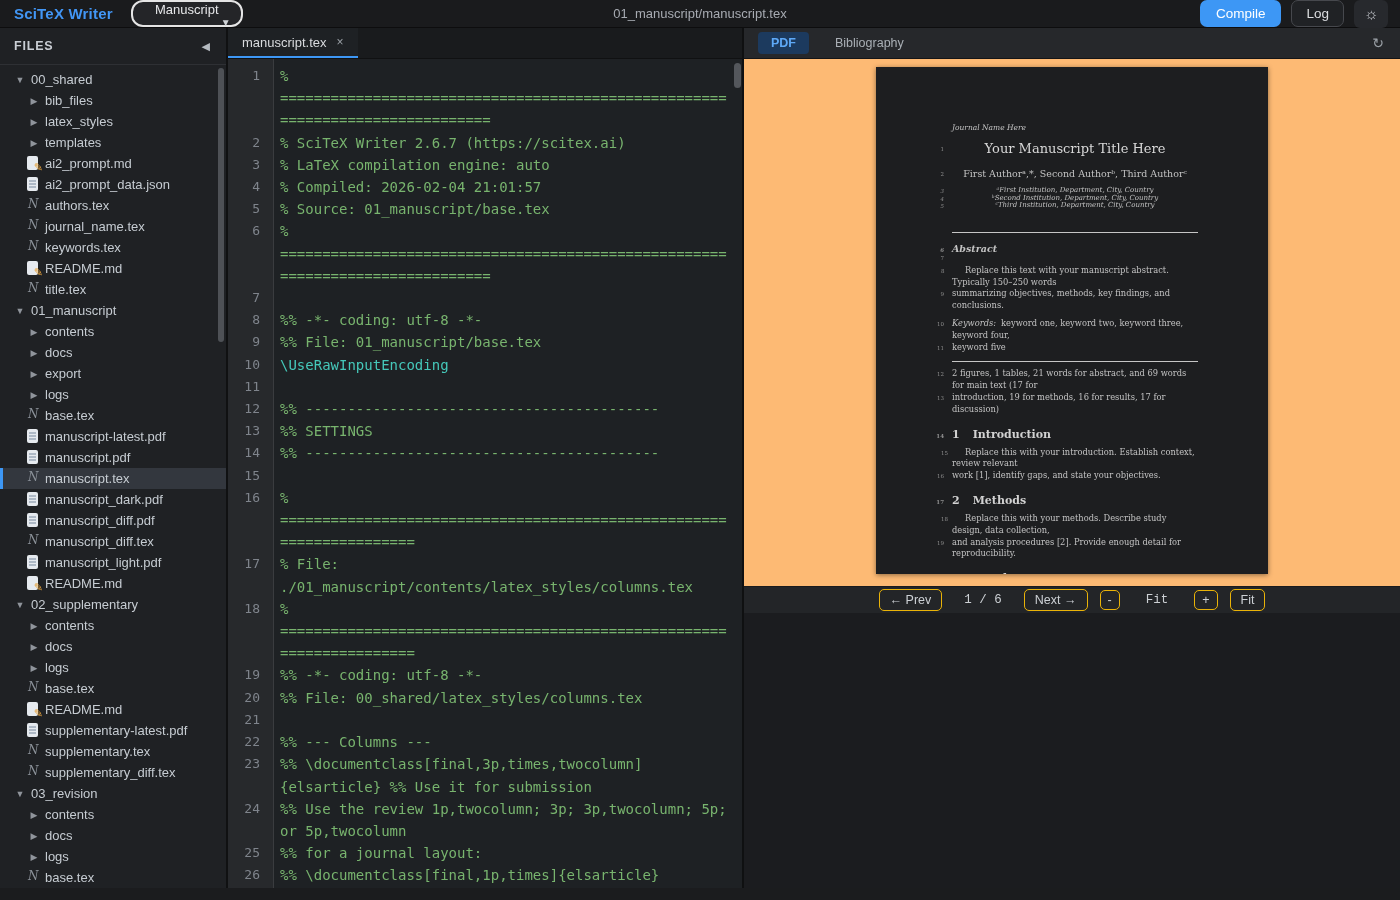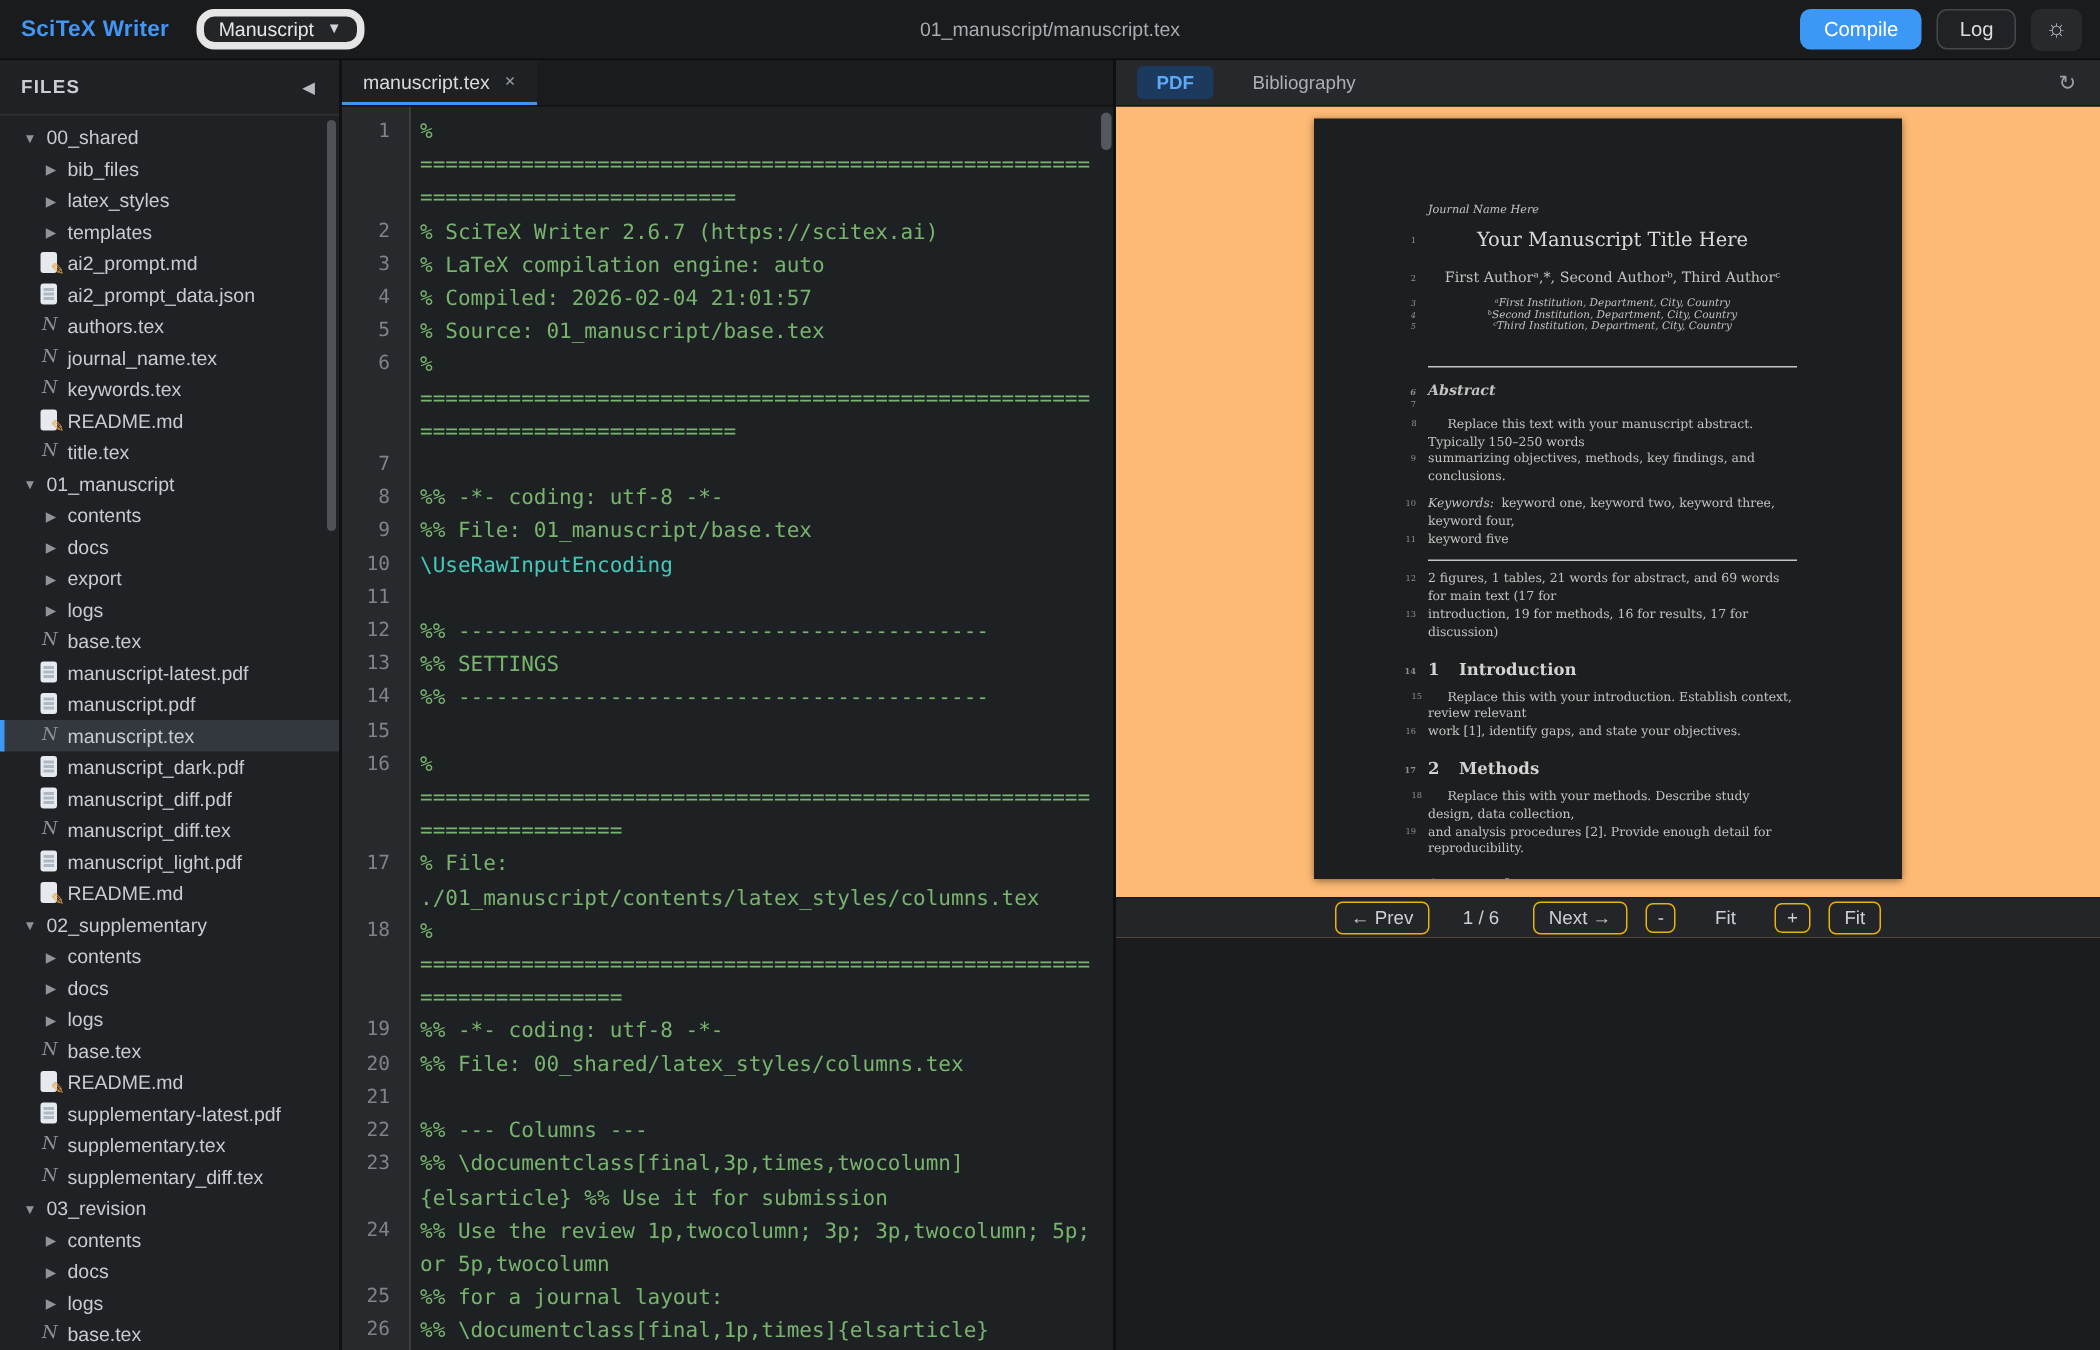--- a/index.html
+++ b/index.html
@@ -1,25 +1,25 @@
 <!DOCTYPE html>
 <html><head>
 <meta charset="utf-8">
 <style>
   * { box-sizing: border-box; margin: 0; padding: 0; }
   html,body { width:1400px; height:900px; overflow:hidden; background:#1b1c1e;
     font-family:"Liberation Sans", sans-serif; }
 
   
-  .topbar { height:40px; background:#1a1b1d; border-bottom:1px solid #0d0d0e;
+  .topbar { height:28px; background:#1a1b1d; border-bottom:1px solid #0d0d0e;
     display:flex; align-items:center; position:relative; padding:0 12px 0 14px; }
   .brand { color:#4296f5; font-weight:bold; font-size:15px; letter-spacing:.2px; }
   .doc-select { margin-left:18px; width:112px; height:27px; background:#242528;
-    border:5px solid #e5e5e5; border-radius:12px; display:flex; align-items:center;
-    padding:0 10px; color:#e6e7e9; font-size:13px; cursor:pointer; }
+    border:2px solid #e5e5e5; border-radius:12px; display:flex; align-items:center;
+    padding:0 10px; color:#e6e7e9; font-size:13px; cursor:pointer;flex-direction:column; }
   .doc-select .chev { margin-left:auto; color:#cfd2d6; font-size:10px; }
   .center-title { position:absolute; left:50%; transform:translateX(-50%);
     color:#a7abb2; font-size:13px; }
   .topbar-right { margin-left:auto; display:flex; align-items:center; gap:10px; }
   .btn-compile { background:#3d97f5; color:#fff; border:none; border-radius:7px;
     padding:6px 16px; font-size:13.5px; cursor:pointer; }
   .btn-log { background:#202225; color:#dcdee1; border:1px solid #46484d;
     border-radius:7px; padding:5px 14px; font-size:13.5px; cursor:pointer; }
   .btn-theme { width:34px; height:28px; background:#27292d; border:none; border-radius:6px;
     color:#c3c6cb; font-size:16px; line-height:28px; text-align:center; cursor:pointer; }
@@ -108,21 +108,21 @@
   .body.indent { text-indent:13px; }
   .keywords .lead { font-style:italic; margin-right:5px; }
   .h-section { font-size:11px; line-height:12px; font-weight:bold; margin-top:13px;
     margin-bottom:2px; color:#d2d2d2; }
   .h-section .lead { margin-right:13px; }
   .pbar { height:27px; flex:none; background:#232528; border-top:1px solid #1a1b1d;
     display:flex; align-items:center; justify-content:center; }
   .pbtn { background:transparent; border:1px solid #eab308; border-radius:5px;
     color:#ccd0d4; font-size:12.5px; padding:3px 10px; cursor:pointer; }
   .psq { padding:2px 7px; }
-  .ptext { color:#ccd0d4; font-size:12.5px; }
+  .ptext { color:#ccd0d4; font-size:12.5px;font-family:Liberation Mono, monospace; }
   .gap22 { margin-left:22px; } .gap12 { margin-left:12px; } .gap26 { margin-left:26px; }
   .pdfbottom { flex:1; background:#1b1c1f; }
 </style>
 </head>
 <body>
 
 <div class="topbar">
   <span class="brand">SciTeX Writer</span>
   <div class="doc-select">
     <span>Manuscript</span>

